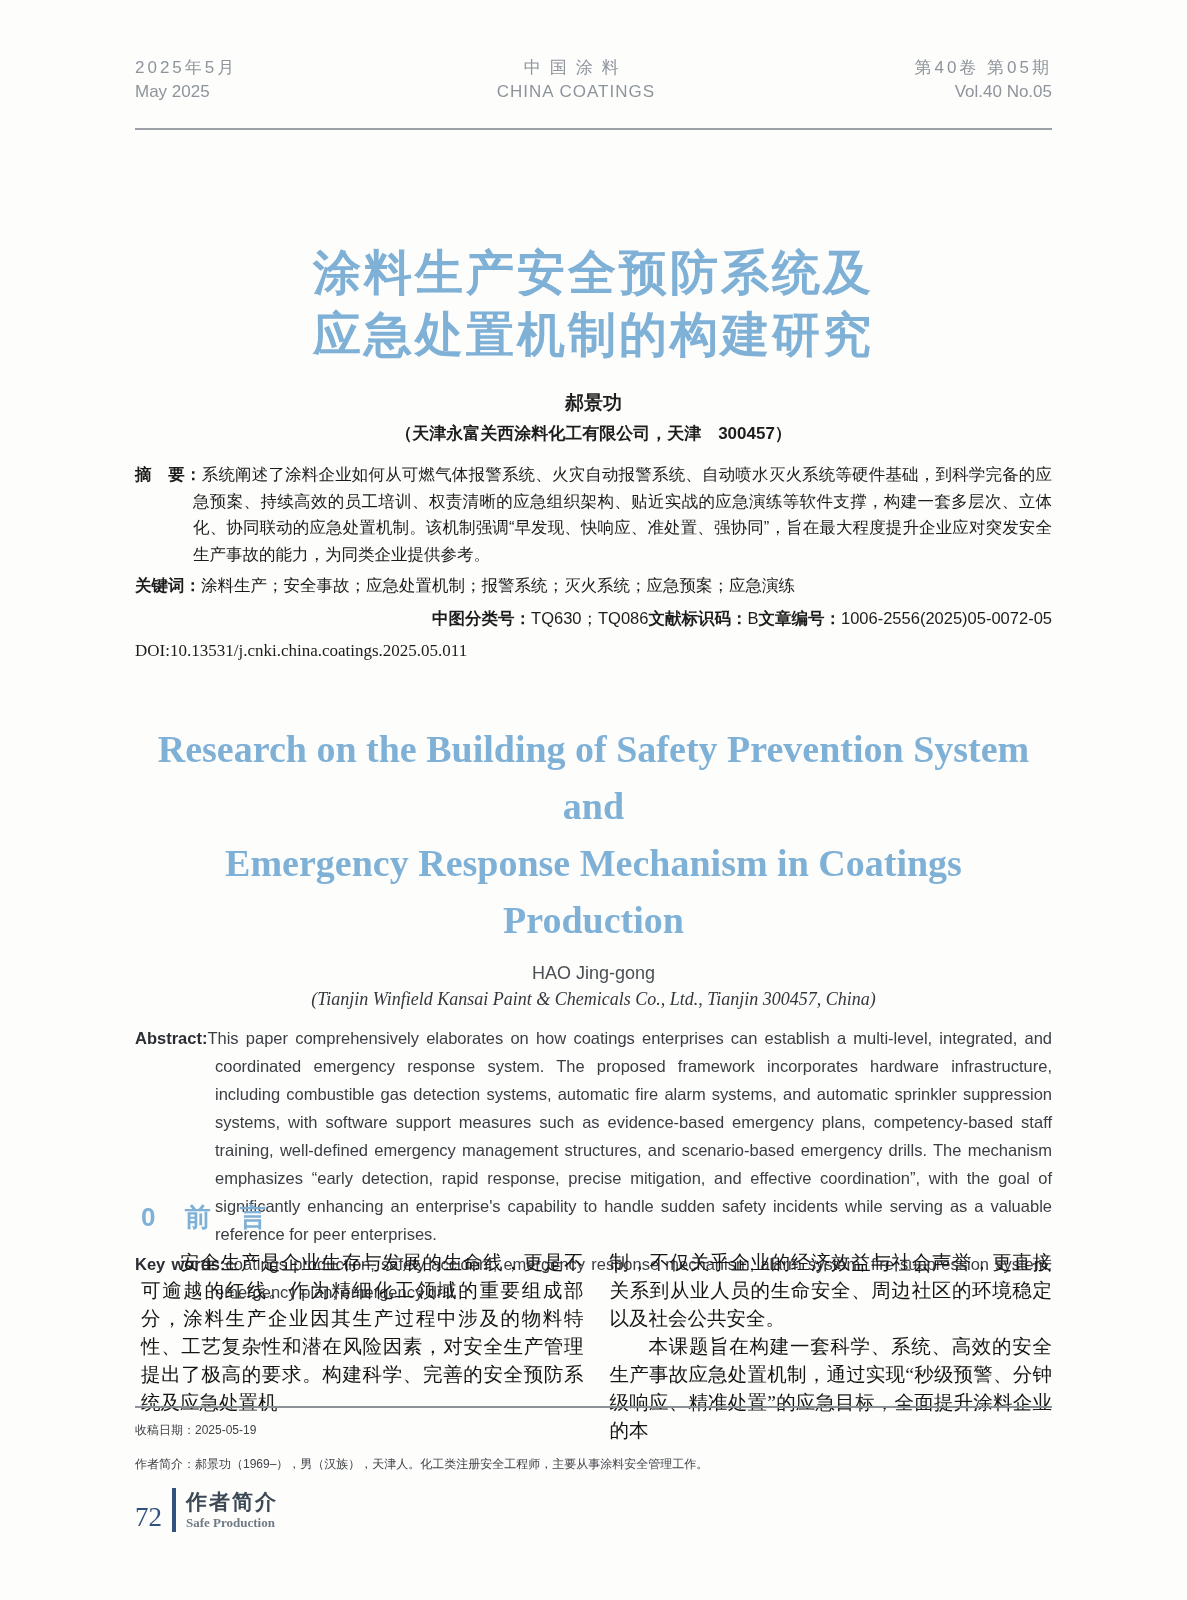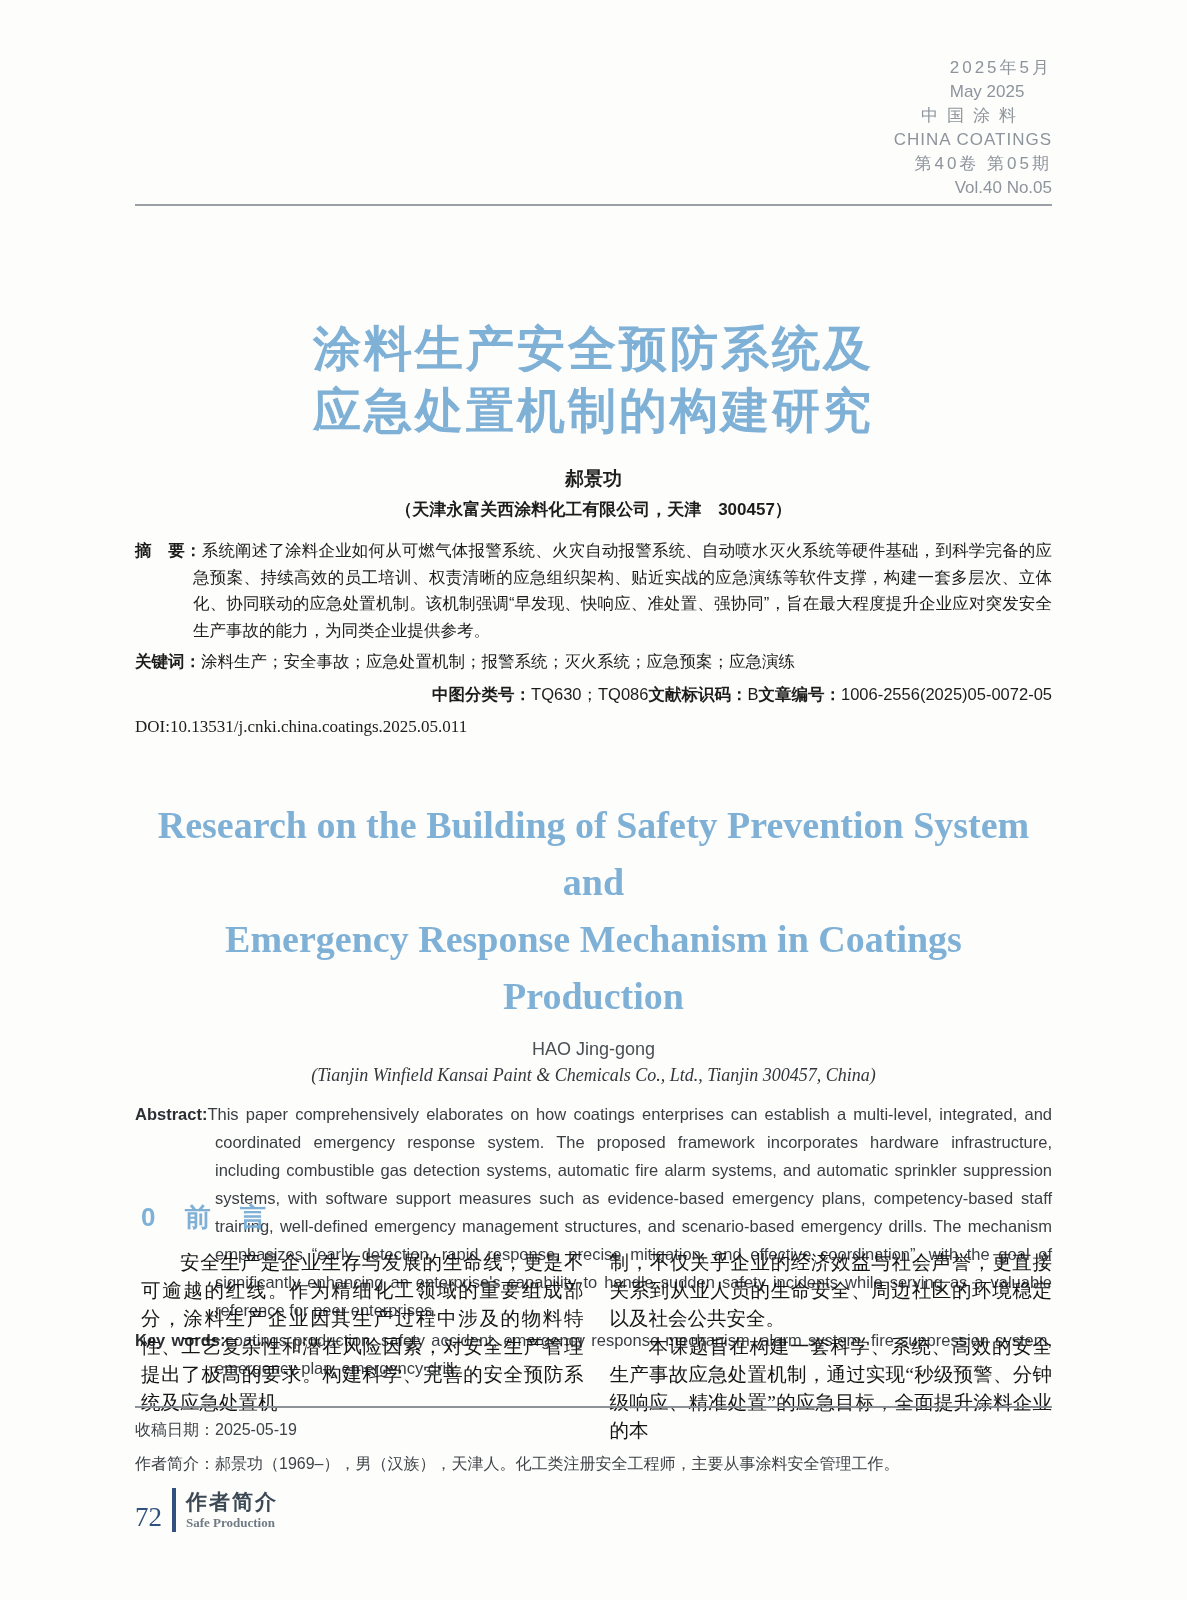--- a/index.html
+++ b/index.html
@@ -8,21 +8,21 @@
   .page {
     position:relative; width:1187px; height:1600px; margin:0 auto;
     background:#fdfdfc; overflow:hidden;
   }
   .content { padding:56px 135px 0 135px; }
 
   
   .jheader {
     display:flex; justify-content:space-between; align-items:flex-end;
     color:var(--header-gray,#8d949b); font-size:17px; line-height:24px;
-    padding-bottom:4px; border-bottom:2px solid var(--rule-gray,#9aa0a6);flex-direction:column;
+    padding-bottom:24px; border-bottom:2px solid var(--rule-gray,#9aa0a6);
   }
   .jheader .cell { display:flex; flex-direction:column; }
   .jheader .c-left  { text-align:left;  }
   .jheader .c-mid   { text-align:center;align-items:center; }
   .jheader .c-right { text-align:right; }
   .jheader .cn { letter-spacing:3px; }
   .jheader .c-mid .cn { letter-spacing:9px; }
   .jheader .c-mid .en { letter-spacing:1px; }
 
   
@@ -75,21 +75,21 @@
     letter-spacing:2px; word-spacing:18px;
   }
   .cols { display:flex; gap:26px; margin-top:14px; }
   .col { width:446px; font-family:"Liberation Serif", serif; font-size:19.5px;
          line-height:28px; color:#151515; text-align:justify; }
   .col p.indent { text-indent:2em; }
 
   
   .bottom { position:absolute; left:135px; right:135px; top:1406px; }
   .footnote-rule { border-top:2px solid #8d9298; }
-  .fn-line { margin-top:10px; font-size:16px; line-height:24px; color:#3f4347; }
+  .fn-line { margin-top:10px; font-size:12px; line-height:24px; color:#3f4347; }
   .pfooter { margin-top:12px; display:flex; align-items:center; }
   .pg-num {
     font-family:"Liberation Serif", serif; font-size:27px; color:var(--footer-navy,#35507c);
     align-self:flex-end; margin-right:10px; line-height:30px;
   }
   .pg-bar { width:4px; height:44px; background:var(--footer-navy,#2c4878); margin-right:10px; }
   .pg-col { display:flex; flex-direction:column; justify-content:center; }
   .pg-cn { font-size:21px; font-weight:bold; color:#3c4854; letter-spacing:2px; line-height:25px; }
   .pg-en { font-family:"Liberation Serif", serif; font-size:13px; color:#707a85;
            font-weight:bold; line-height:17px; }

